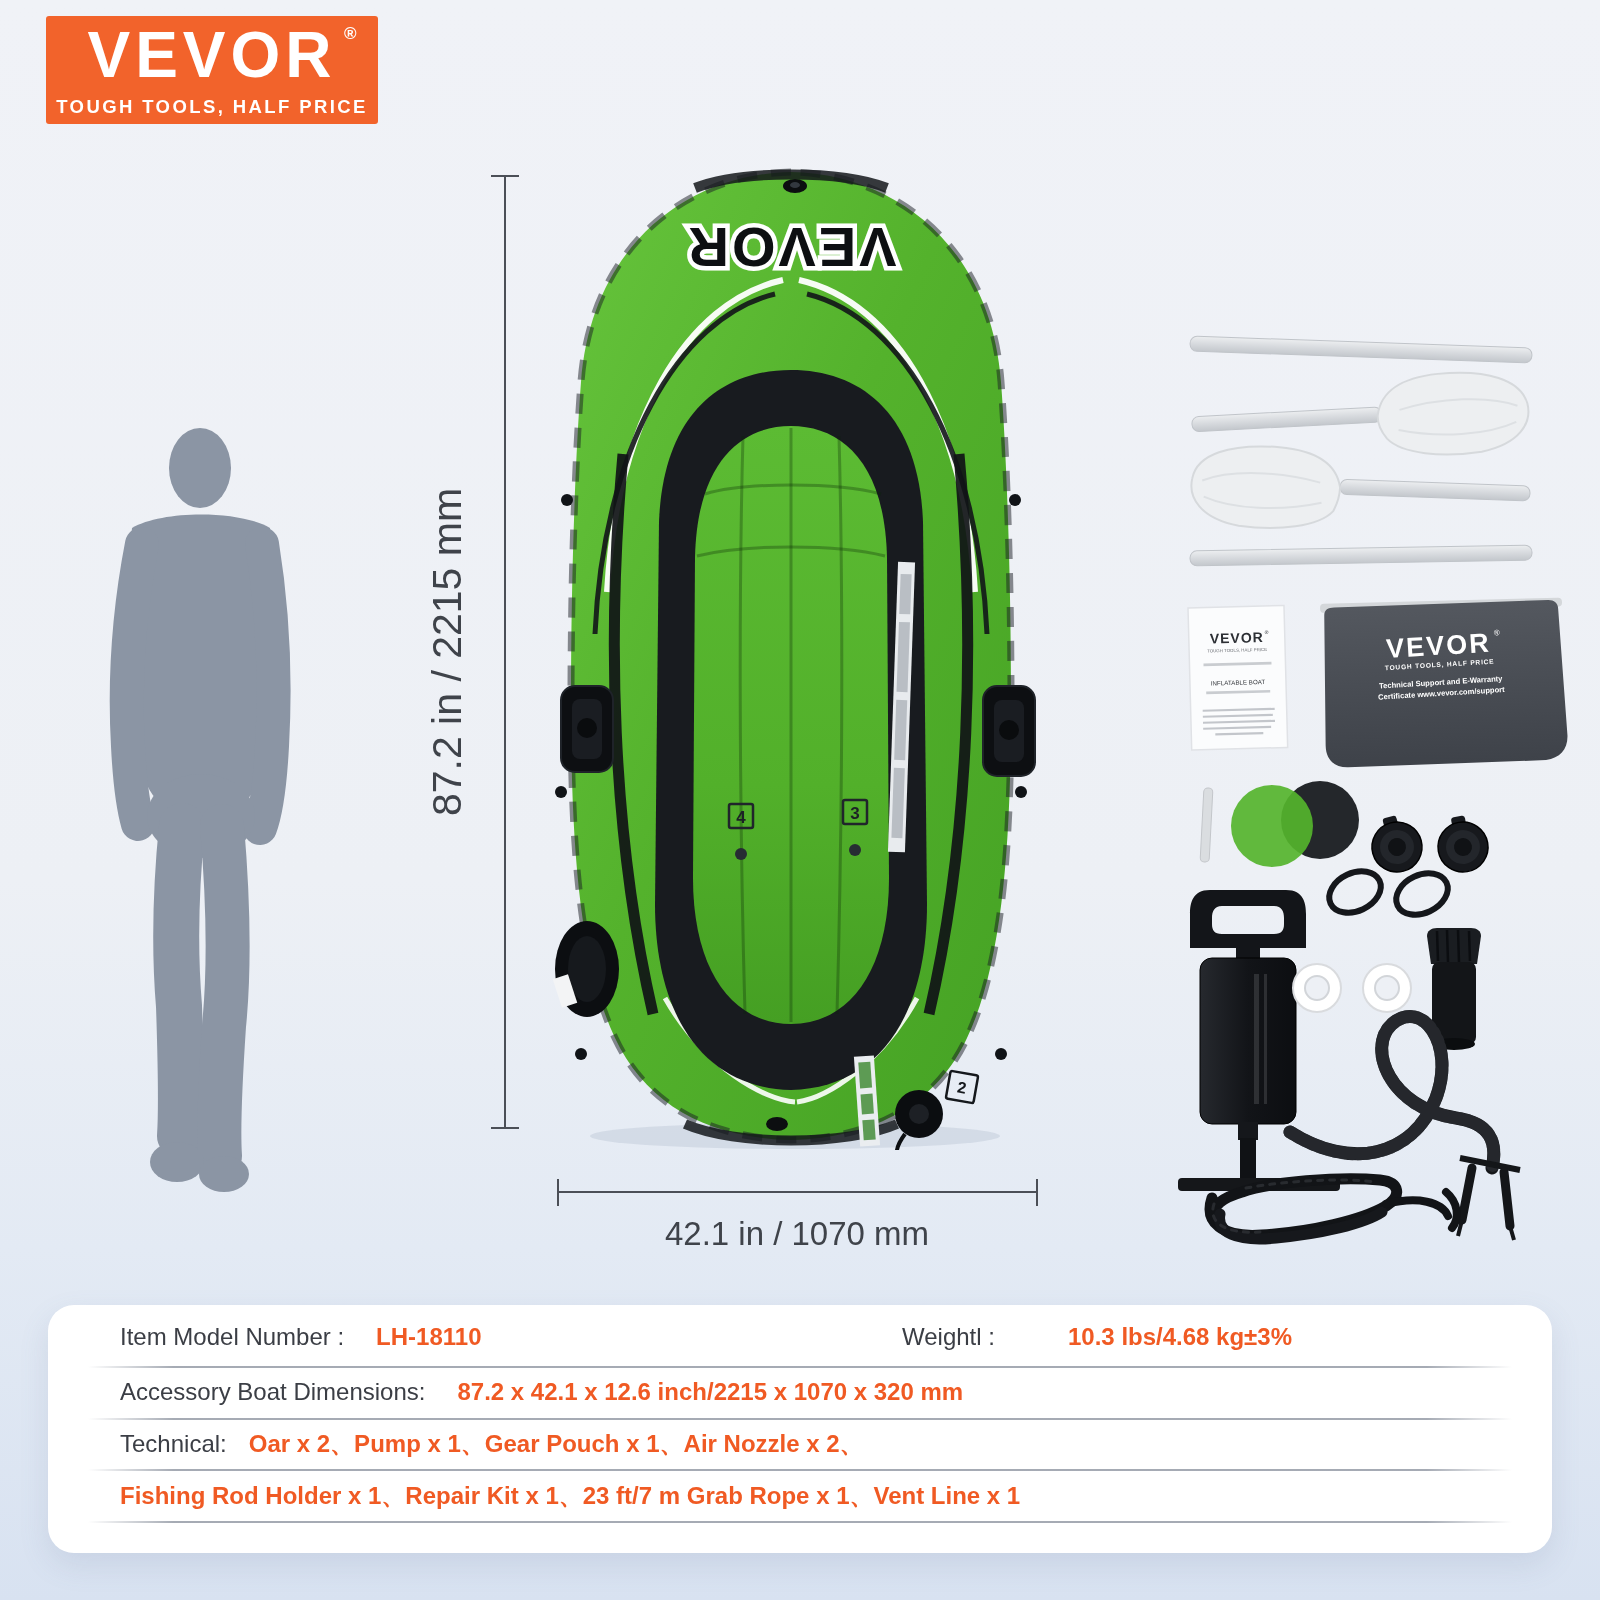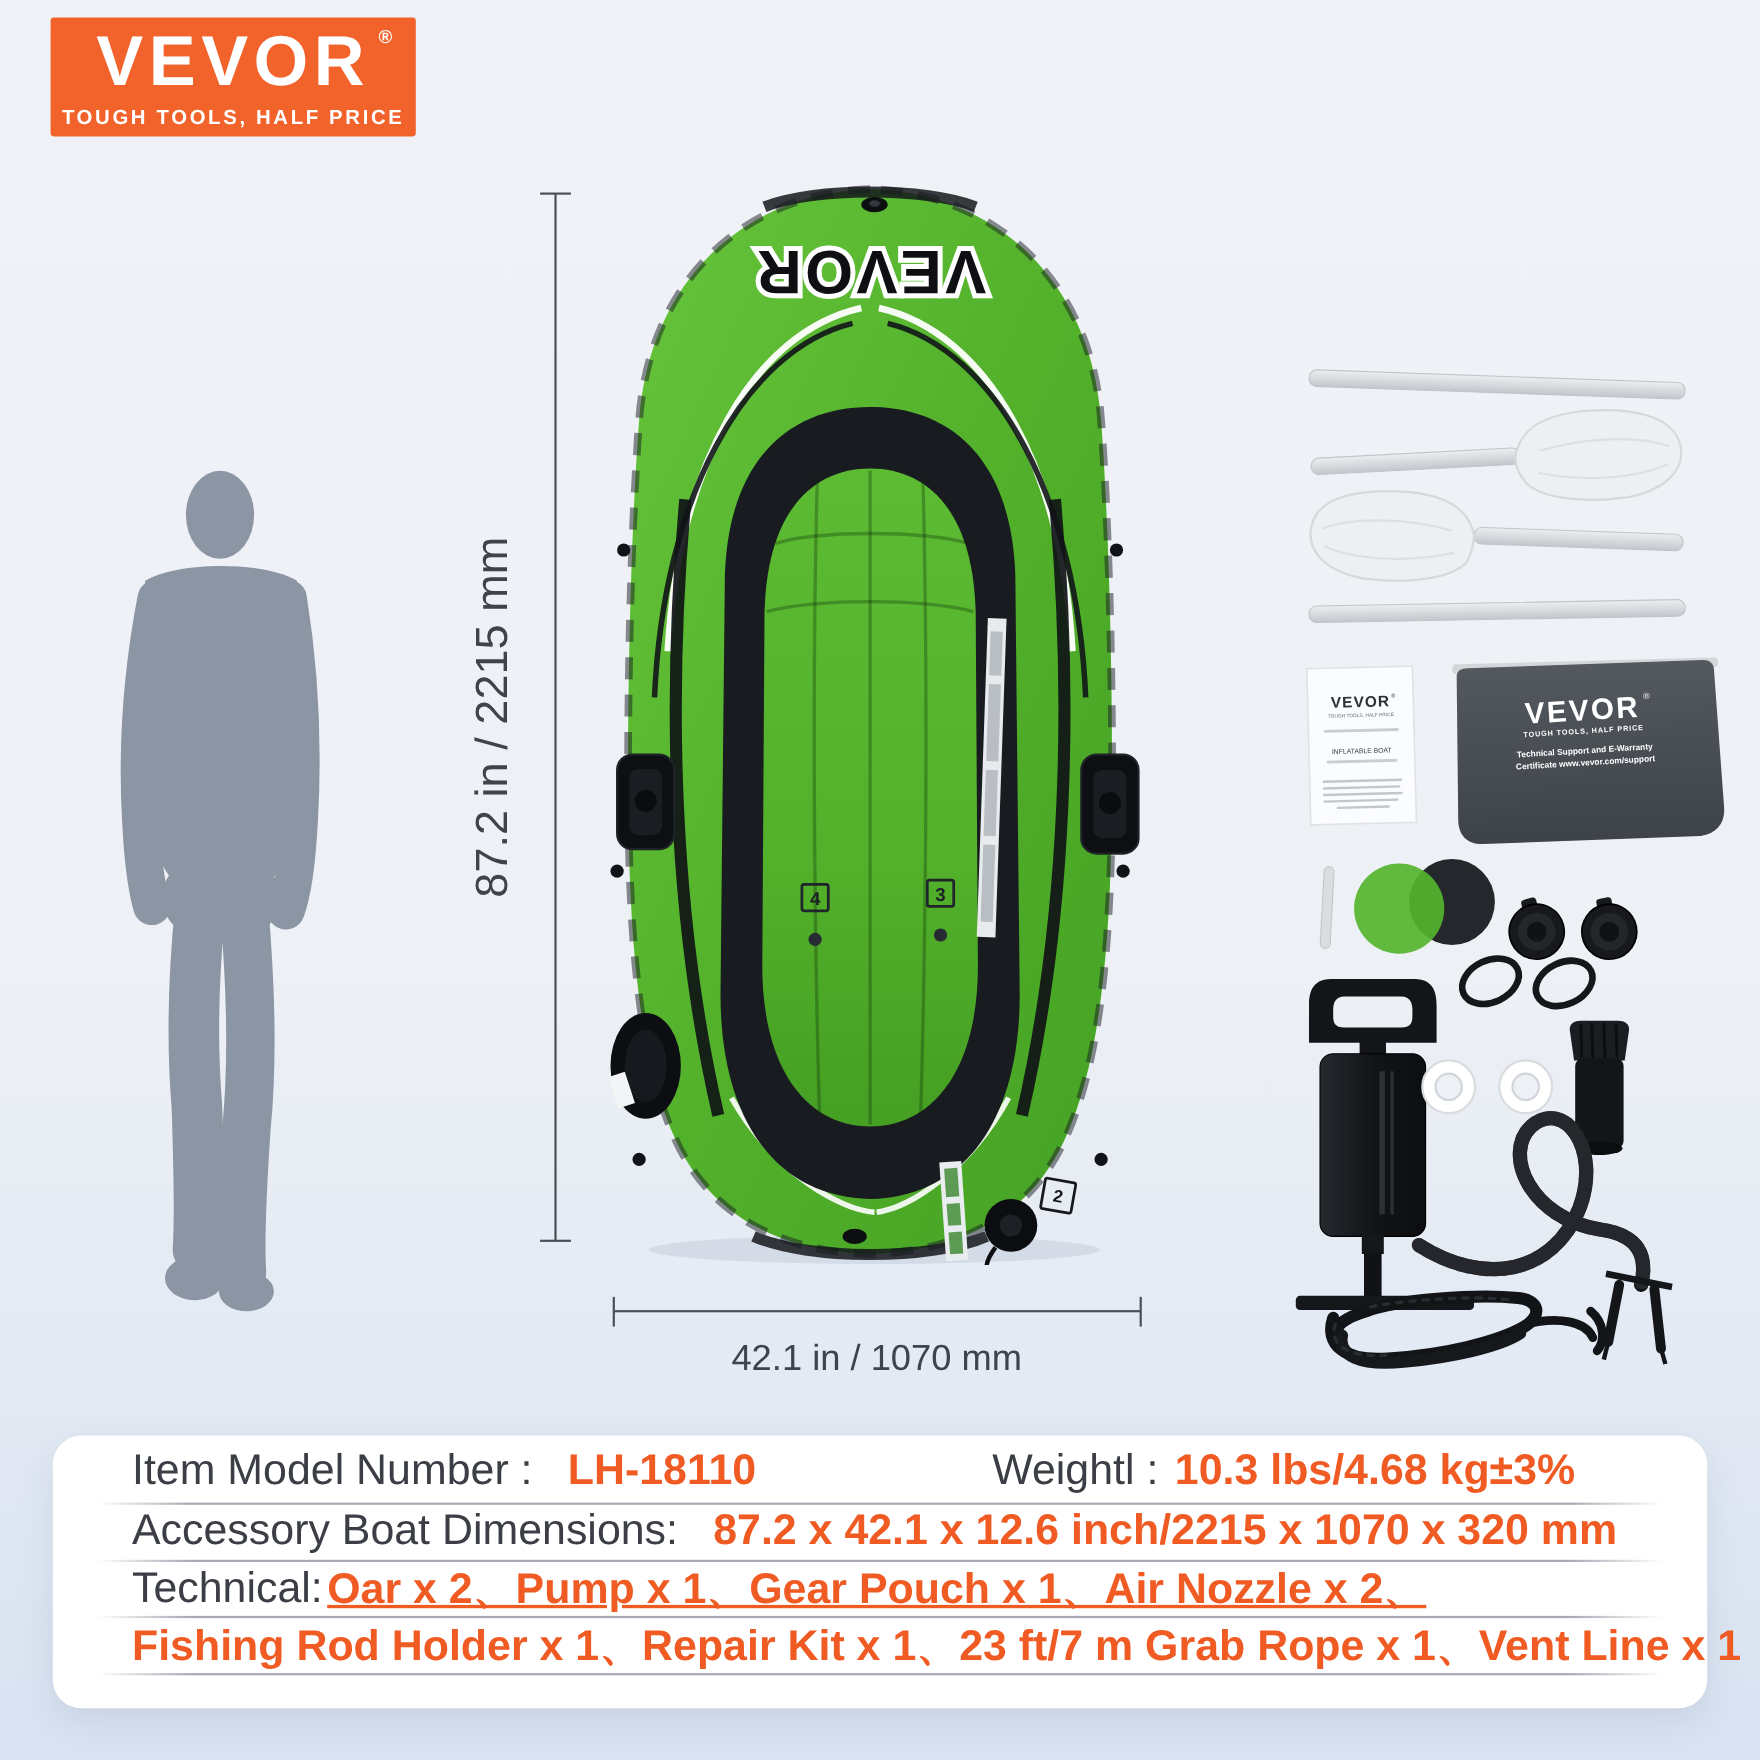--- a/index.html
+++ b/index.html
@@ -20,21 +20,21 @@
   
   .dimline{background:#4b4f57;}
   .dimlabel{color:#3f434a;white-space:nowrap;}
   .dimlabel.v{left:447px;top:652px;transform:translate(-50%,-50%) rotate(-90deg);font-size:41px;}
   .dimlabel.h{left:797px;top:1234px;transform:translate(-50%,-50%);font-size:33px;}
 
   
   .panel{left:48px;top:1305px;width:1504px;height:248px;background:#ffffff;border-radius:26px;
          box-shadow:0 12px 30px rgba(96,116,152,0.14);}
   .prow{position:absolute;left:72px;right:30px;height:48px;display:flex;align-items:center;
-        font-size:39px;white-space:nowrap;}
+        font-size:24px;white-space:nowrap;}
   .plabel{color:#3b3e45;}
   .pvalue{color:#F05A23;font-weight:bold;margin-left:32px;}
   .pdiv{position:absolute;left:40px;width:1424px;height:2px;
         background:linear-gradient(90deg,rgba(160,165,175,0) 0%,rgba(150,156,167,0.85) 6%,rgba(150,156,167,0.85) 94%,rgba(160,165,175,0) 100%);}
 </style>
 </head>
 <body>
 
 <div class="abs logo">
   <div class="big"><span>VEVOR</span><sup>®</sup></div>
@@ -322,20 +322,20 @@
     <span class="pvalue" style="position:absolute;left:916px;text-align:center;">10.3 lbs/4.68 kg±3%</span>
   </div>
   <div class="pdiv" style="top:61px;"></div>
   <div class="prow" style="top:63px;">
     <span class="plabel">Accessory Boat Dimensions:</span>
     <span class="pvalue">87.2 x 42.1 x 12.6 inch/2215 x 1070 x 320 mm</span>
   </div>
   <div class="pdiv" style="top:113px;"></div>
   <div class="prow" style="top:115px;">
     <span class="plabel">Technical:</span>
-    <span class="pvalue" style="margin-left:4px;text-decoration:underline;">Oar x 2、Pump x 1、Gear Pouch x 1、Air Nozzle x 2、</span>
+    <span class="pvalue" style="margin-left:22px;">Oar x 2、Pump x 1、Gear Pouch x 1、Air Nozzle x 2、</span>
   </div>
   <div class="pdiv" style="top:164px;"></div>
   <div class="prow" style="top:167px;">
     <span class="pvalue" style="margin-left:0;">Fishing Rod Holder x 1、Repair Kit x 1、23 ft/7 m Grab Rope x 1、Vent Line x 1</span>
   </div>
   <div class="pdiv" style="top:216px;"></div>
 </div>
 
 </body></html>

